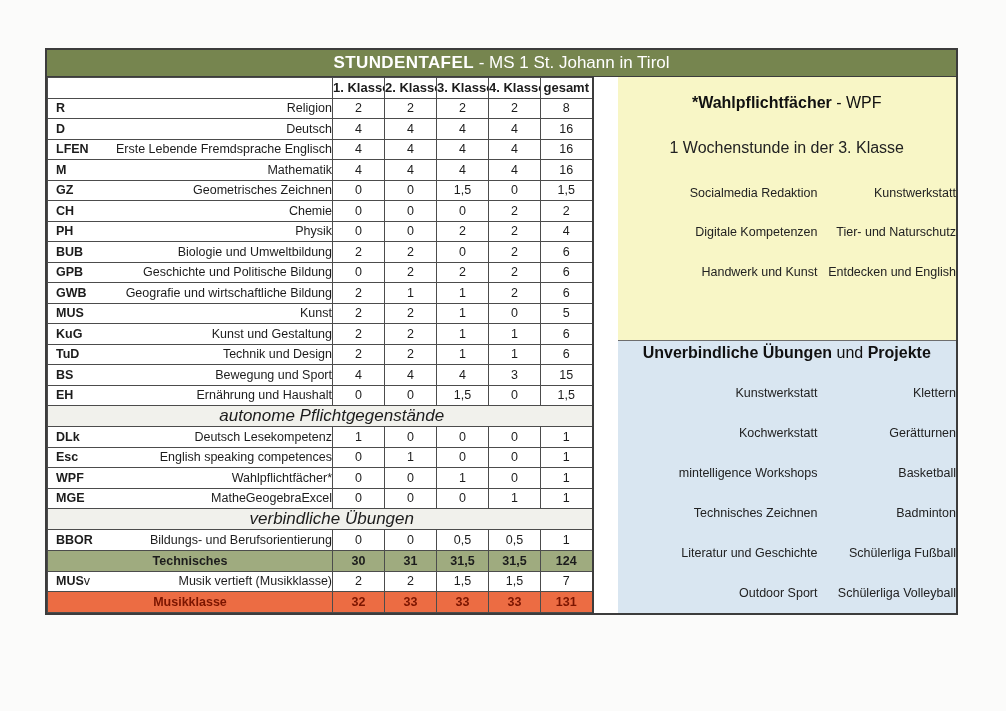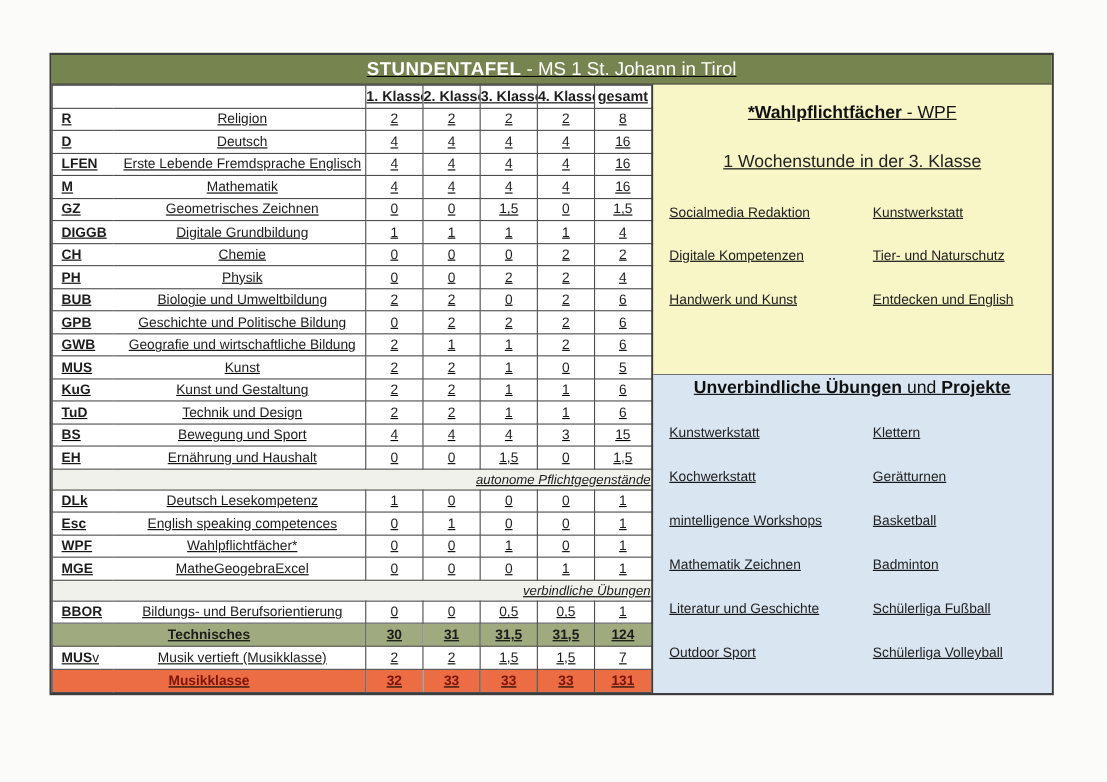--- a/index.html
+++ b/index.html
@@ -3,21 +3,20 @@
 <meta charset="utf-8">
 <style>
   html,body{margin:0;padding:0;}
   body{background:#f6f6f4;font-family:"Liberation Sans",sans-serif;-webkit-font-smoothing:antialiased;}
   .page{position:relative;width:1006px;height:711px;background:#fbfbfa;overflow:hidden;}
 
   .sheet{
     position:absolute;left:45px;top:48px;width:909px;
     border:2px solid var(--border_dark);
     background:#fff;
-    text-decoration:underline;
   }
   .titlebar{
     height:26px;line-height:26px;
     background:var(--header_green);
     border-bottom:1px solid var(--border_dark);
     text-align:center;color:#fff;font-size:17px;
     white-space:nowrap;
   }
   .titlebar .b{font-weight:bold;letter-spacing:.4px;}
 
@@ -31,43 +30,43 @@
     border-right:2px solid var(--border_dark);
   }
   .tt th,.tt td{
     border:1px solid #4c4c4c;
     height:19.5px;padding:0;overflow:hidden;white-space:nowrap;
     background:#fff;
   }
   .tt thead th{font-size:13px;font-weight:bold;text-align:center;}
   .tt td.code{border-right:none;padding-left:8px;text-align:left;font-weight:bold;}
   .tt td.code .suf{font-weight:normal;}
-  .tt td.name{border-left:none;padding-left:6px;text-align:center;}
+  .tt td.name{border-left:none;padding-left:6px;text-align:right;}
   .tt td.val{text-align:center;}
   .tt th.empty{border-right:1px solid #4c4c4c;}
   .tt tr.section td{
     background:var(--section_gray);
-    font-style:italic;font-size:12px;
-    padding-left:24px;text-align:right;height:18px;
+    font-style:italic;font-size:17px;
+    padding-left:24px;text-align:center;height:18px;
   }
   .tt tr.summary td{font-weight:bold;height:20px;}
   .tt tr.summary td.sumlabel{text-align:center;}
   .tt tr.green td{background:var(--summary_green);}
   .tt tr.orange td{background:var(--summary_orange);color:var(--summary_orange_text);}
 
   
-  .rightcol{flex:1;display:flex;flex-direction:column;min-width:0;}
+  .rightcol{flex:1;display:flex;flex-direction:column;min-width:0;margin-left:24px;}
   .panel{position:relative;}
   .panel.yellow{height:263px;background:var(--wpf_yellow);border-bottom:1px solid #6e6e6e;}
   .panel.blue{flex:1;background:var(--uu_blue);}
   .ptitle{padding-top:16px;text-align:center;font-size:16px;line-height:20px;color:#111;}
   .ptitle .b{font-weight:bold;}
   .panel.blue .ptitle{padding-top:2px;}
   .psub{margin-top:26px;text-align:center;font-size:16px;color:#222;}
-  .items{margin-top:16px;}
+  .items{margin-top:16px;text-align:right;}
   .panel.blue .items{margin-top:10px;}
   .item-row{display:grid;grid-template-columns:185px 1fr;align-items:center;height:39.5px;padding-left:15px;}
   .panel.blue .item-row{height:40px;}
   .item-row .cell{font-size:12.5px;color:#222;white-space:nowrap;}
 </style>
 </head>
 <body>
 
 <div class="page" style="--header_green: #76854f; --summary_green: #9fab7f; --summary_orange: #ec6c43; --summary_orange_text: #7b1500; --wpf_yellow: #f8f6c6; --uu_blue: #d9e6f1; --section_gray: #f1f1ec; --border_dark: #3c3c3c;">
   <div class="sheet">
@@ -136,29 +135,20 @@
             <tr>
               <td class="code"><b>GZ</b></td>
               <td class="name">Geometrisches Zeichnen</td>
               <td class="val">0</td>
               <td class="val">0</td>
               <td class="val">1,5</td>
               <td class="val">0</td>
               <td class="val">1,5</td>
             </tr>
             <tr>
-              <td class="code"><b>DIGGB</b></td>
-              <td class="name">Digitale Grundbildung</td>
-              <td class="val">1</td>
-              <td class="val">1</td>
-              <td class="val">1</td>
-              <td class="val">1</td>
-              <td class="val">4</td>
-            </tr>
-            <tr>
               <td class="code"><b>CH</b></td>
               <td class="name">Chemie</td>
               <td class="val">0</td>
               <td class="val">0</td>
               <td class="val">0</td>
               <td class="val">2</td>
               <td class="val">2</td>
             </tr>
             <tr>
               <td class="code"><b>PH</b></td>
@@ -350,21 +340,21 @@
               </div>
               <div class="item-row">
                 <div class="cell">Kochwerkstatt</div>
                 <div class="cell">Gerätturnen</div>
               </div>
               <div class="item-row">
                 <div class="cell">mintelligence Workshops</div>
                 <div class="cell">Basketball</div>
               </div>
               <div class="item-row">
-                <div class="cell">Mathematik Zeichnen</div>
+                <div class="cell">Technisches Zeichnen</div>
                 <div class="cell">Badminton</div>
               </div>
               <div class="item-row">
                 <div class="cell">Literatur und Geschichte</div>
                 <div class="cell">Schülerliga Fußball</div>
               </div>
               <div class="item-row">
                 <div class="cell">Outdoor Sport</div>
                 <div class="cell">Schülerliga Volleyball</div>
               </div>

